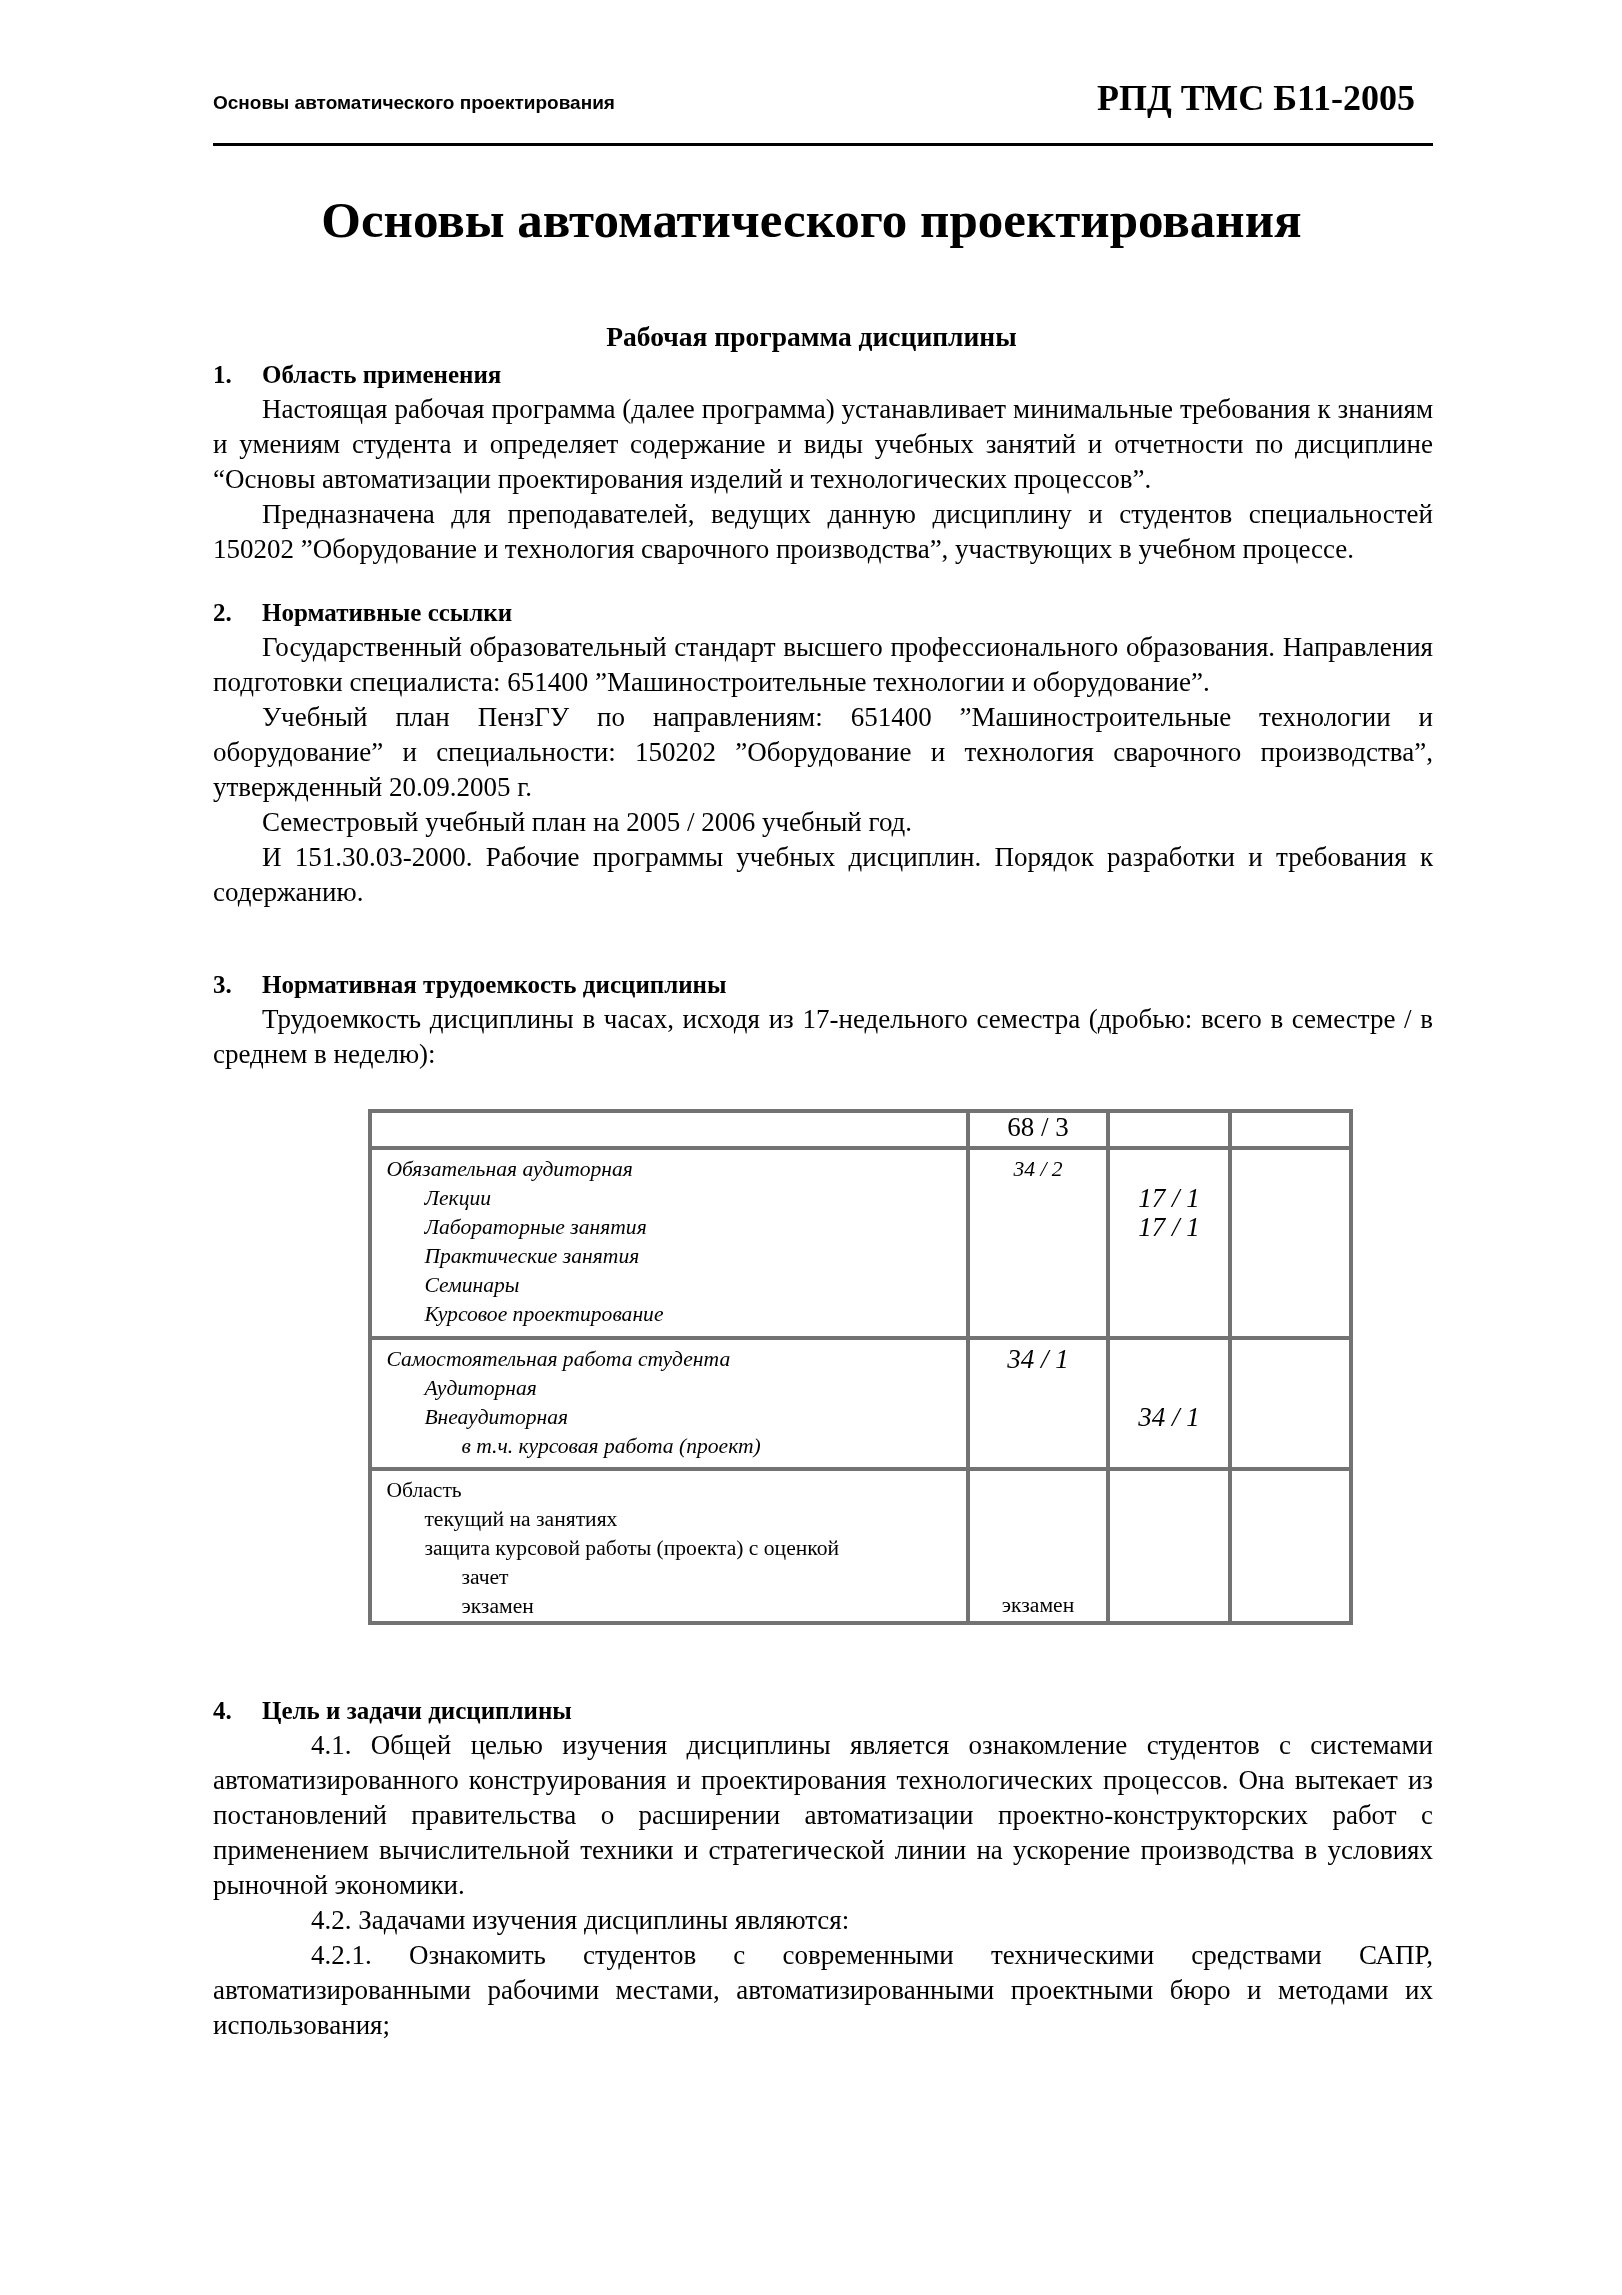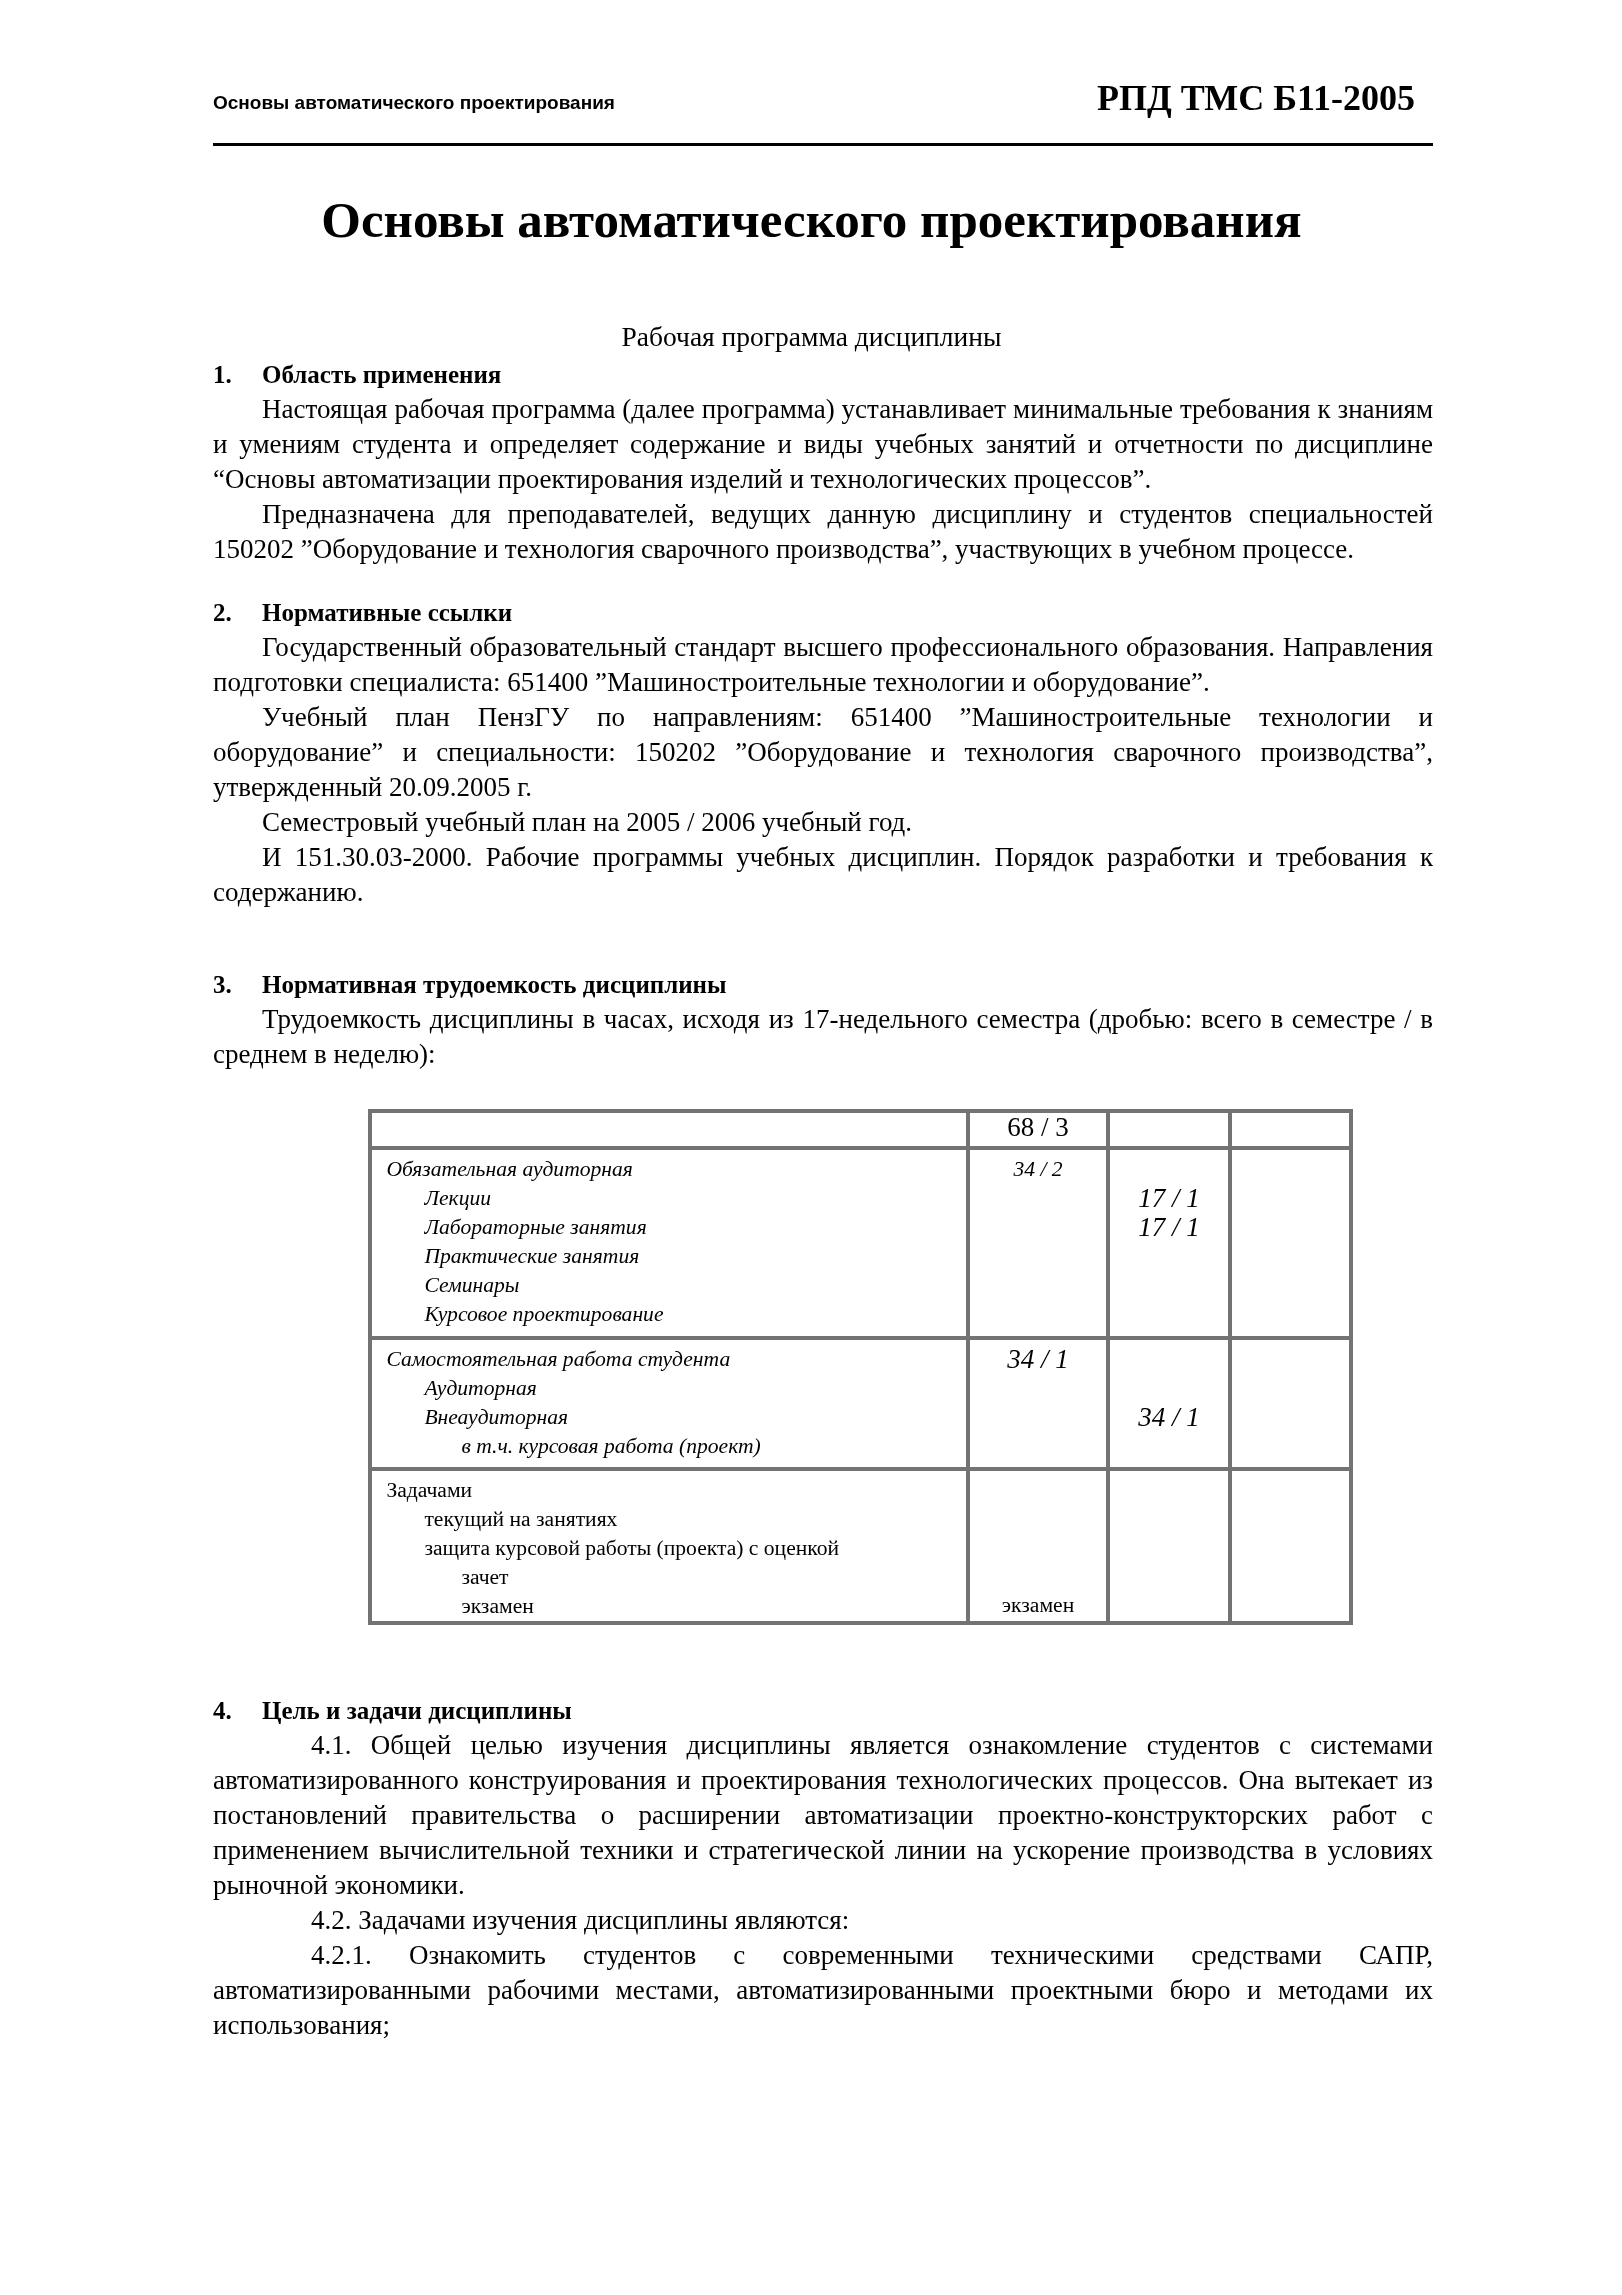--- a/index.html
+++ b/index.html
@@ -6,21 +6,21 @@
   body { width:1623px; height:2295px; position:relative; overflow:hidden; color:#000; }
   .serif { font-family:"Liberation Serif","DejaVu Serif",serif; }
   .sans { font-family:"Liberation Sans","DejaVu Sans",sans-serif; }
   .abs { position:absolute; }
 
   #hdr-left { left:213px; top:92px; font-size:19px; font-weight:bold; }
   #hdr-right { right:208px; top:77px; font-size:36px; font-weight:bold;font-family:Liberation Serif, serif; }
   #hdr-rule { left:213px; top:143px; width:1220px; height:2.6px; background:#000; }
 
   #title { left:0; width:1623px; top:191px; text-align:center; font-size:51px; font-weight:bold; }
-  #subtitle { left:0; width:1623px; top:321px; text-align:center; font-size:27.5px; font-weight:normal; }
+  #subtitle { left:0; width:1623px; top:321px; text-align:center; font-size:27.5px; font-weight:bold; }
 
   .body-block { left:213px; width:1220px; font-size:27px; line-height:35px; }
   .sec-head { font-weight:bold; font-size:25px; line-height:35px; display:flex; }
   .sec-head .num { width:49px; }
   p { margin:0; text-align:justify; }
   p.ind { text-indent:49px; }
   p.ind2 { text-indent:98px; }
 
   #sec1 { top:357px; }
   #sec2 { top:595px; }
@@ -123,21 +123,21 @@
       <div class="val big" style="padding-top:5.2px">34 / 1</div>
     </td>
     <td class="c3">
       <div class="val big" style="padding-top:63px">34 / 1</div>
     </td>
     <td class="c4"></td>
   </tr>
   <tr>
     <td class="c1">
       <div class="cell-lines">
-        <div class="l0">Задачами</div>
+        <div class="l0">Область</div>
         <div class="l1">текущий на занятиях</div>
         <div class="l1">защита курсовой работы (проекта) с оценкой</div>
         <div class="l2">зачет</div>
         <div class="l2">экзамен</div>
       </div>
     </td>
     <td class="c2">
       <div class="val" style="padding-top:120px">экзамен</div>
     </td>
     <td class="c3"></td>

